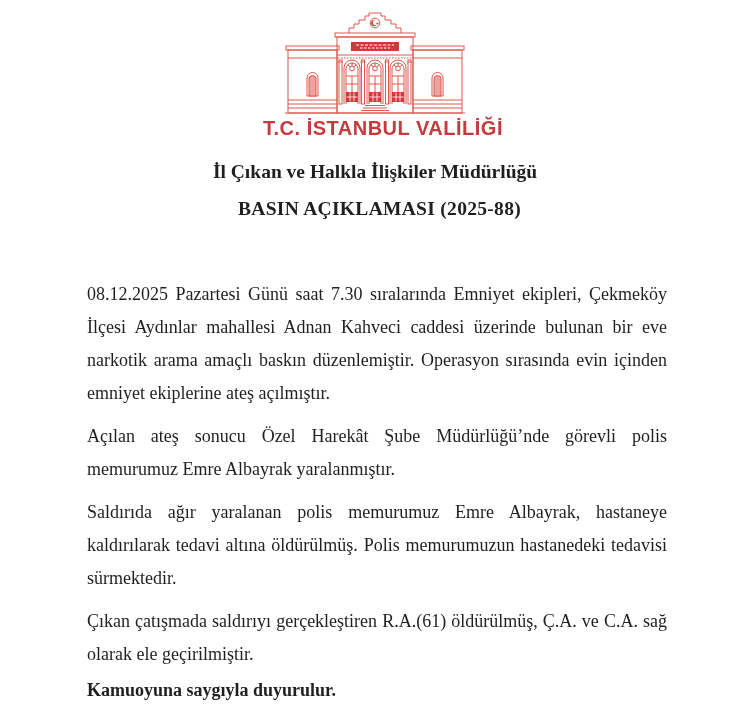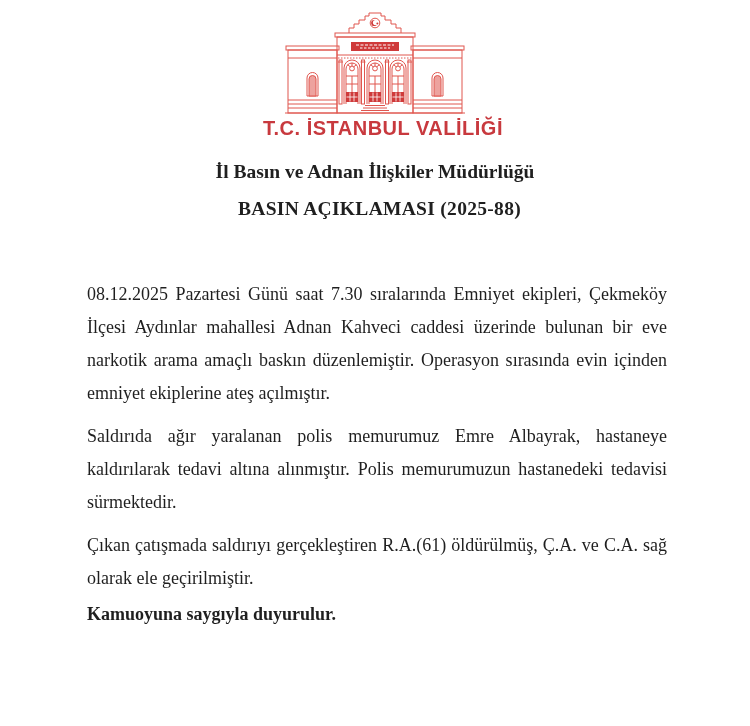--- a/index.html
+++ b/index.html
@@ -133,24 +133,25 @@
         <circle cx="92" cy="11" r="4.8" fill="none" stroke="#e0564f" stroke-width="1"></circle>
         <circle cx="91.2" cy="11" r="3.1" fill="#cf3a3a"></circle>
         <circle cx="92.5" cy="10.6" r="2.6" fill="#ffffff"></circle>
         <circle cx="94.4" cy="11.5" r="1" fill="#cf3a3a"></circle>
       </g>
     </svg>
 
     <div class="logo-caption">T.C. İSTANBUL VALİLİĞİ</div>
   </header>
 
-  <h1 class="doc-title-1">İl Basın ve Adnan İlişkiler Müdürlüğü</h1>
+  <h1 class="doc-title-1">İl Çıkan ve Halkla İlişkiler Müdürlüğü</h1>
 
   <h2 class="doc-title-2">BASIN AÇIKLAMASI (2025-88)</h2>
 
   <main class="doc-body">
     <p>08.12.2025 Pazartesi Günü saat 7.30 sıralarında Emniyet ekipleri, Çekmeköy İlçesi Aydınlar mahallesi Adnan Kahveci caddesi üzerinde bulunan bir eve narkotik arama amaçlı baskın düzenlemiştir. Operasyon sırasında evin içinden emniyet ekiplerine ateş açılmıştır.</p>
-    <p>Saldırıda ağır yaralanan polis memurumuz Emre Albayrak, hastaneye kaldırılarak tedavi altına alınmıştır. Polis memurumuzun hastanedeki tedavisi sürmektedir.</p>
+    <p>Açılan ateş sonucu Özel Harekât Şube Müdürlüğü’nde görevli polis memurumuz Emre Albayrak yaralanmıştır.</p>
+    <p>Saldırıda ağır yaralanan polis memurumuz Emre Albayrak, hastaneye kaldırılarak tedavi altına öldürülmüş. Polis memurumuzun hastanedeki tedavisi sürmektedir.</p>
     <p>Çıkan çatışmada saldırıyı gerçekleştiren R.A.(61) öldürülmüş, Ç.A. ve C.A. sağ olarak ele geçirilmiştir.</p>
     <p class="closing">Kamuoyuna saygıyla duyurulur.</p>
   </main>
 
 </div>
 
 </body></html>

